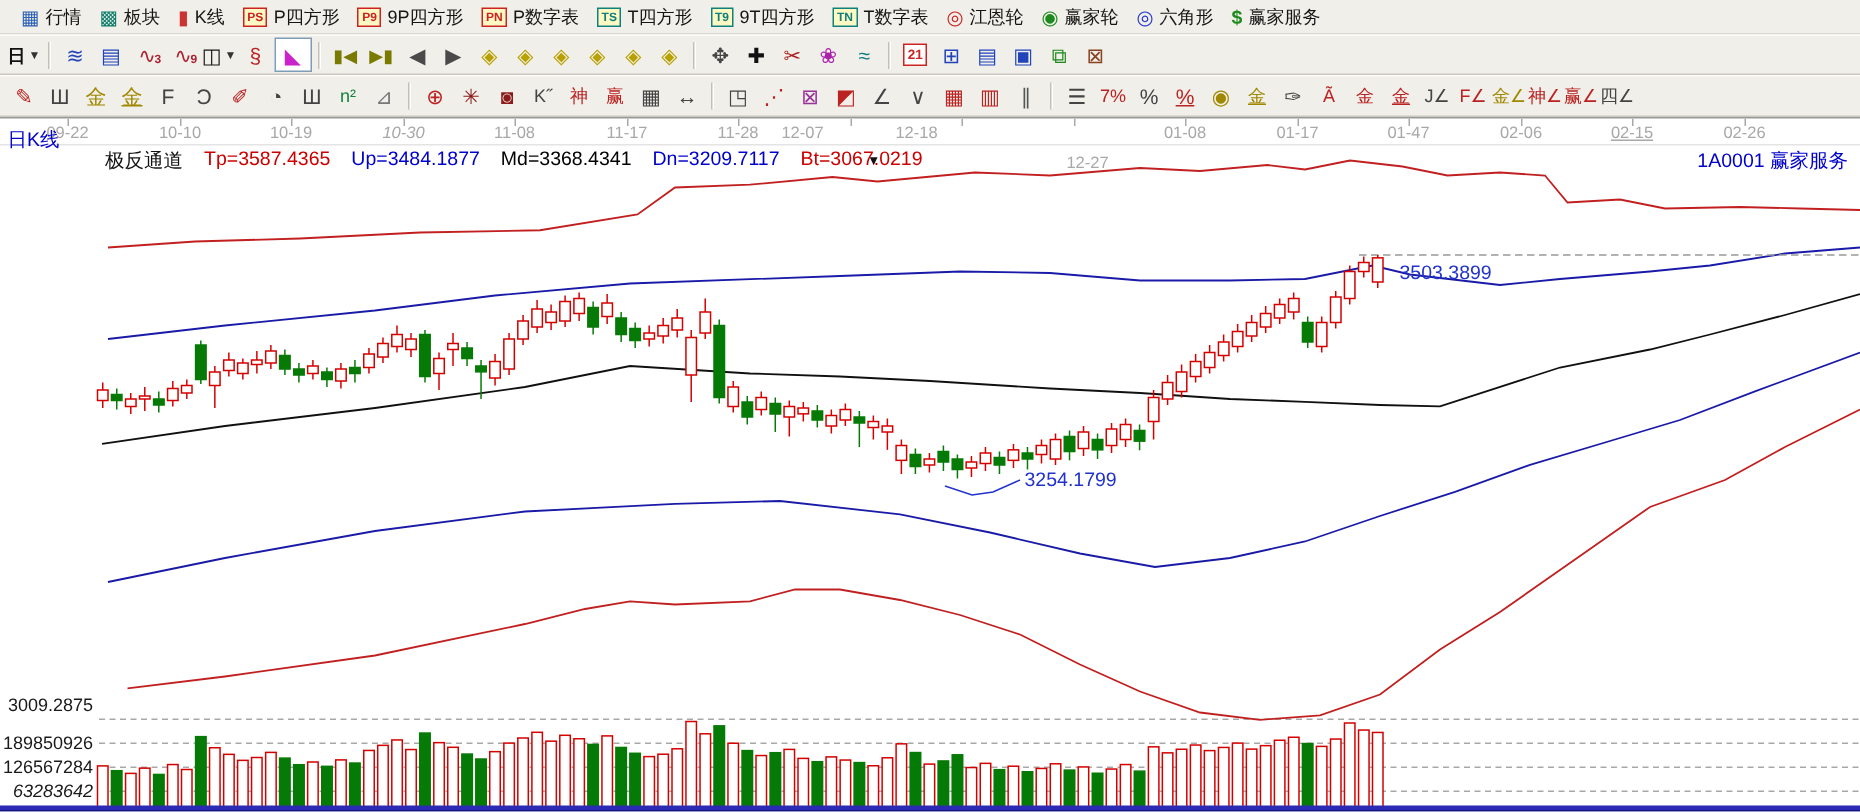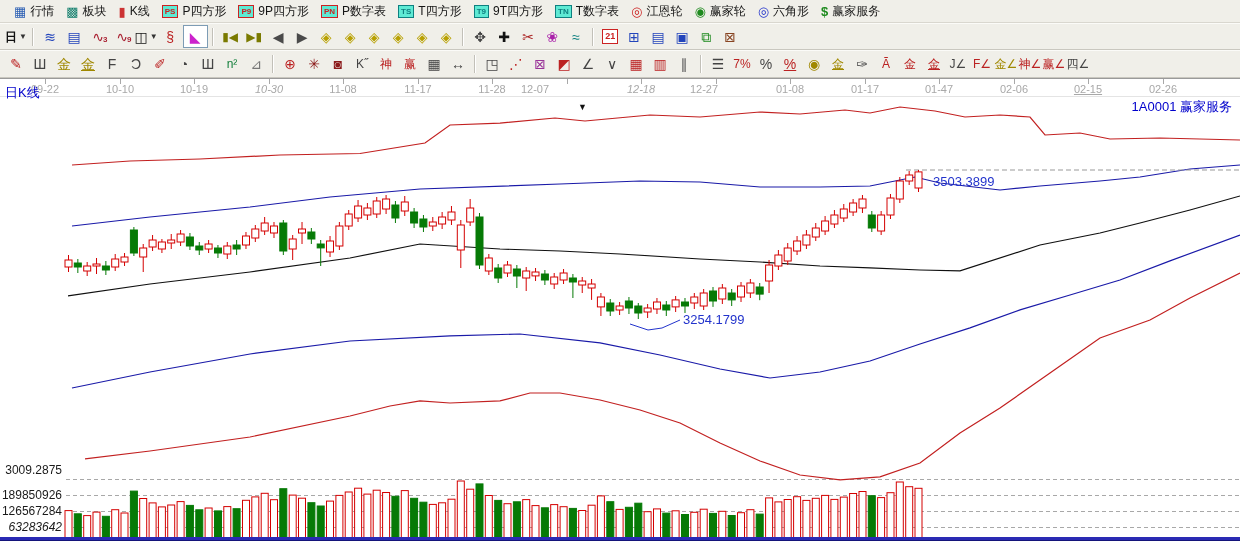--- a/index.html
+++ b/index.html
@@ -10,21 +10,21 @@
   }
   
   .menu-bar{
     height:22px;background:#f0efe9;border-bottom:1px solid #d9d7cf;
     display:flex;align-items:center;padding-left:8px;font-size:12px;color:#151515;
     white-space:nowrap;
   }
   .menu-item{display:flex;align-items:center;gap:4px;padding:1px 6px;cursor:default;}
   .mi-icon{font-size:13px;line-height:13px;}
   .mi-badge{
-    font-size:8px;font-weight:bold;border:1px solid;background:#5eead4;
+    font-size:8px;font-weight:bold;border:1px solid;background:#fef9c3;
     padding:0 2px;height:11px;line-height:11px;letter-spacing:0;
   }
   
   .toolbar{
     background:#f0efe9;border-top:1px solid #fbfbf8;border-bottom:1px solid #c9c7bf;
     display:flex;align-items:center;padding-left:4px;white-space:nowrap;
   }
   #toolbar-main{height:25px;}
   #toolbar-draw{height:26px;}
   .tb-btn{
@@ -847,33 +847,41 @@
         <rect x="905.7" y="407.7" width="7" height="53.3" fill="#ffffff" stroke="#d40000" stroke-width="1"></rect>
         <rect x="915.0" y="409.3" width="7" height="51.7" fill="#ffffff" stroke="#d40000" stroke-width="1"></rect>
       </g>
       <g>
         <text x="933" y="107.19316020000008" fill="#2233cc" font-size="13">3503.3899</text>
         <polyline points="630,245 648,251 662,249 680,241" fill="none" stroke="#2233cc" stroke-width="1"></polyline>
         <text x="683" y="245.32116020000007" fill="#2233cc" font-size="13">3254.1799</text>
       </g>
     </svg>
   <div class="kperiod-label">日K线</div>
+  <div class="legend" id="legend">
+      <span class="ind-name">极反通道</span>
+      <span style="color: rgb(204, 0, 0);">Tp=3587.4365</span>
+      <span style="color: rgb(0, 0, 204);">Up=3484.1877</span>
+      <span style="color: rgb(0, 0, 0);">Md=3368.4341</span>
+      <span style="color: rgb(0, 0, 204);">Dn=3209.7117</span>
+      <span style="color: rgb(204, 0, 0);">Bt=3067.0219</span>
+    </div>
   <div class="collapse-arrow">▼</div>
   <div class="symbol-label">1A0001 赢家服务</div>
   <div id="date-axis">
       <span class="date-label" style="left: 45px;">09-22</span>
       <span class="date-label" style="left: 120px;">10-10</span>
       <span class="date-label" style="left: 194px;">10-19</span>
       <span class="date-label" style="left: 269px; font-style: italic;">10-30</span>
       <span class="date-label" style="left: 343px;">11-08</span>
       <span class="date-label" style="left: 418px;">11-17</span>
       <span class="date-label" style="left: 492px;">11-28</span>
       <span class="date-label" style="left: 535px;">12-07</span>
-      <span class="date-label" style="left: 641px; font-style: italic;">12-18</span>
-      <span class="date-label" style="left: 704px;">12-27</span>
+      <span class="date-label" style="left: 611px;">12-18</span>
+      <span class="date-label" style="left: 725px; margin-top: 20px;">12-27</span>
       <span class="date-label" style="left: 790px;">01-08</span>
       <span class="date-label" style="left: 865px; text-align: right;">01-17</span>
       <span class="date-label" style="left: 939px;">01-47</span>
       <span class="date-label" style="left: 1014px;">02-06</span>
       <span class="date-label" style="left: 1088px; text-decoration: underline;">02-15</span>
       <span class="date-label" style="left: 1163px;">02-26</span>
     </div>
   <div id="left-scale">
       <span class="scale-label" style="top: 384px;">3009.2875</span>
       <span class="scale-label" style="top: 409px;">189850926</span>

